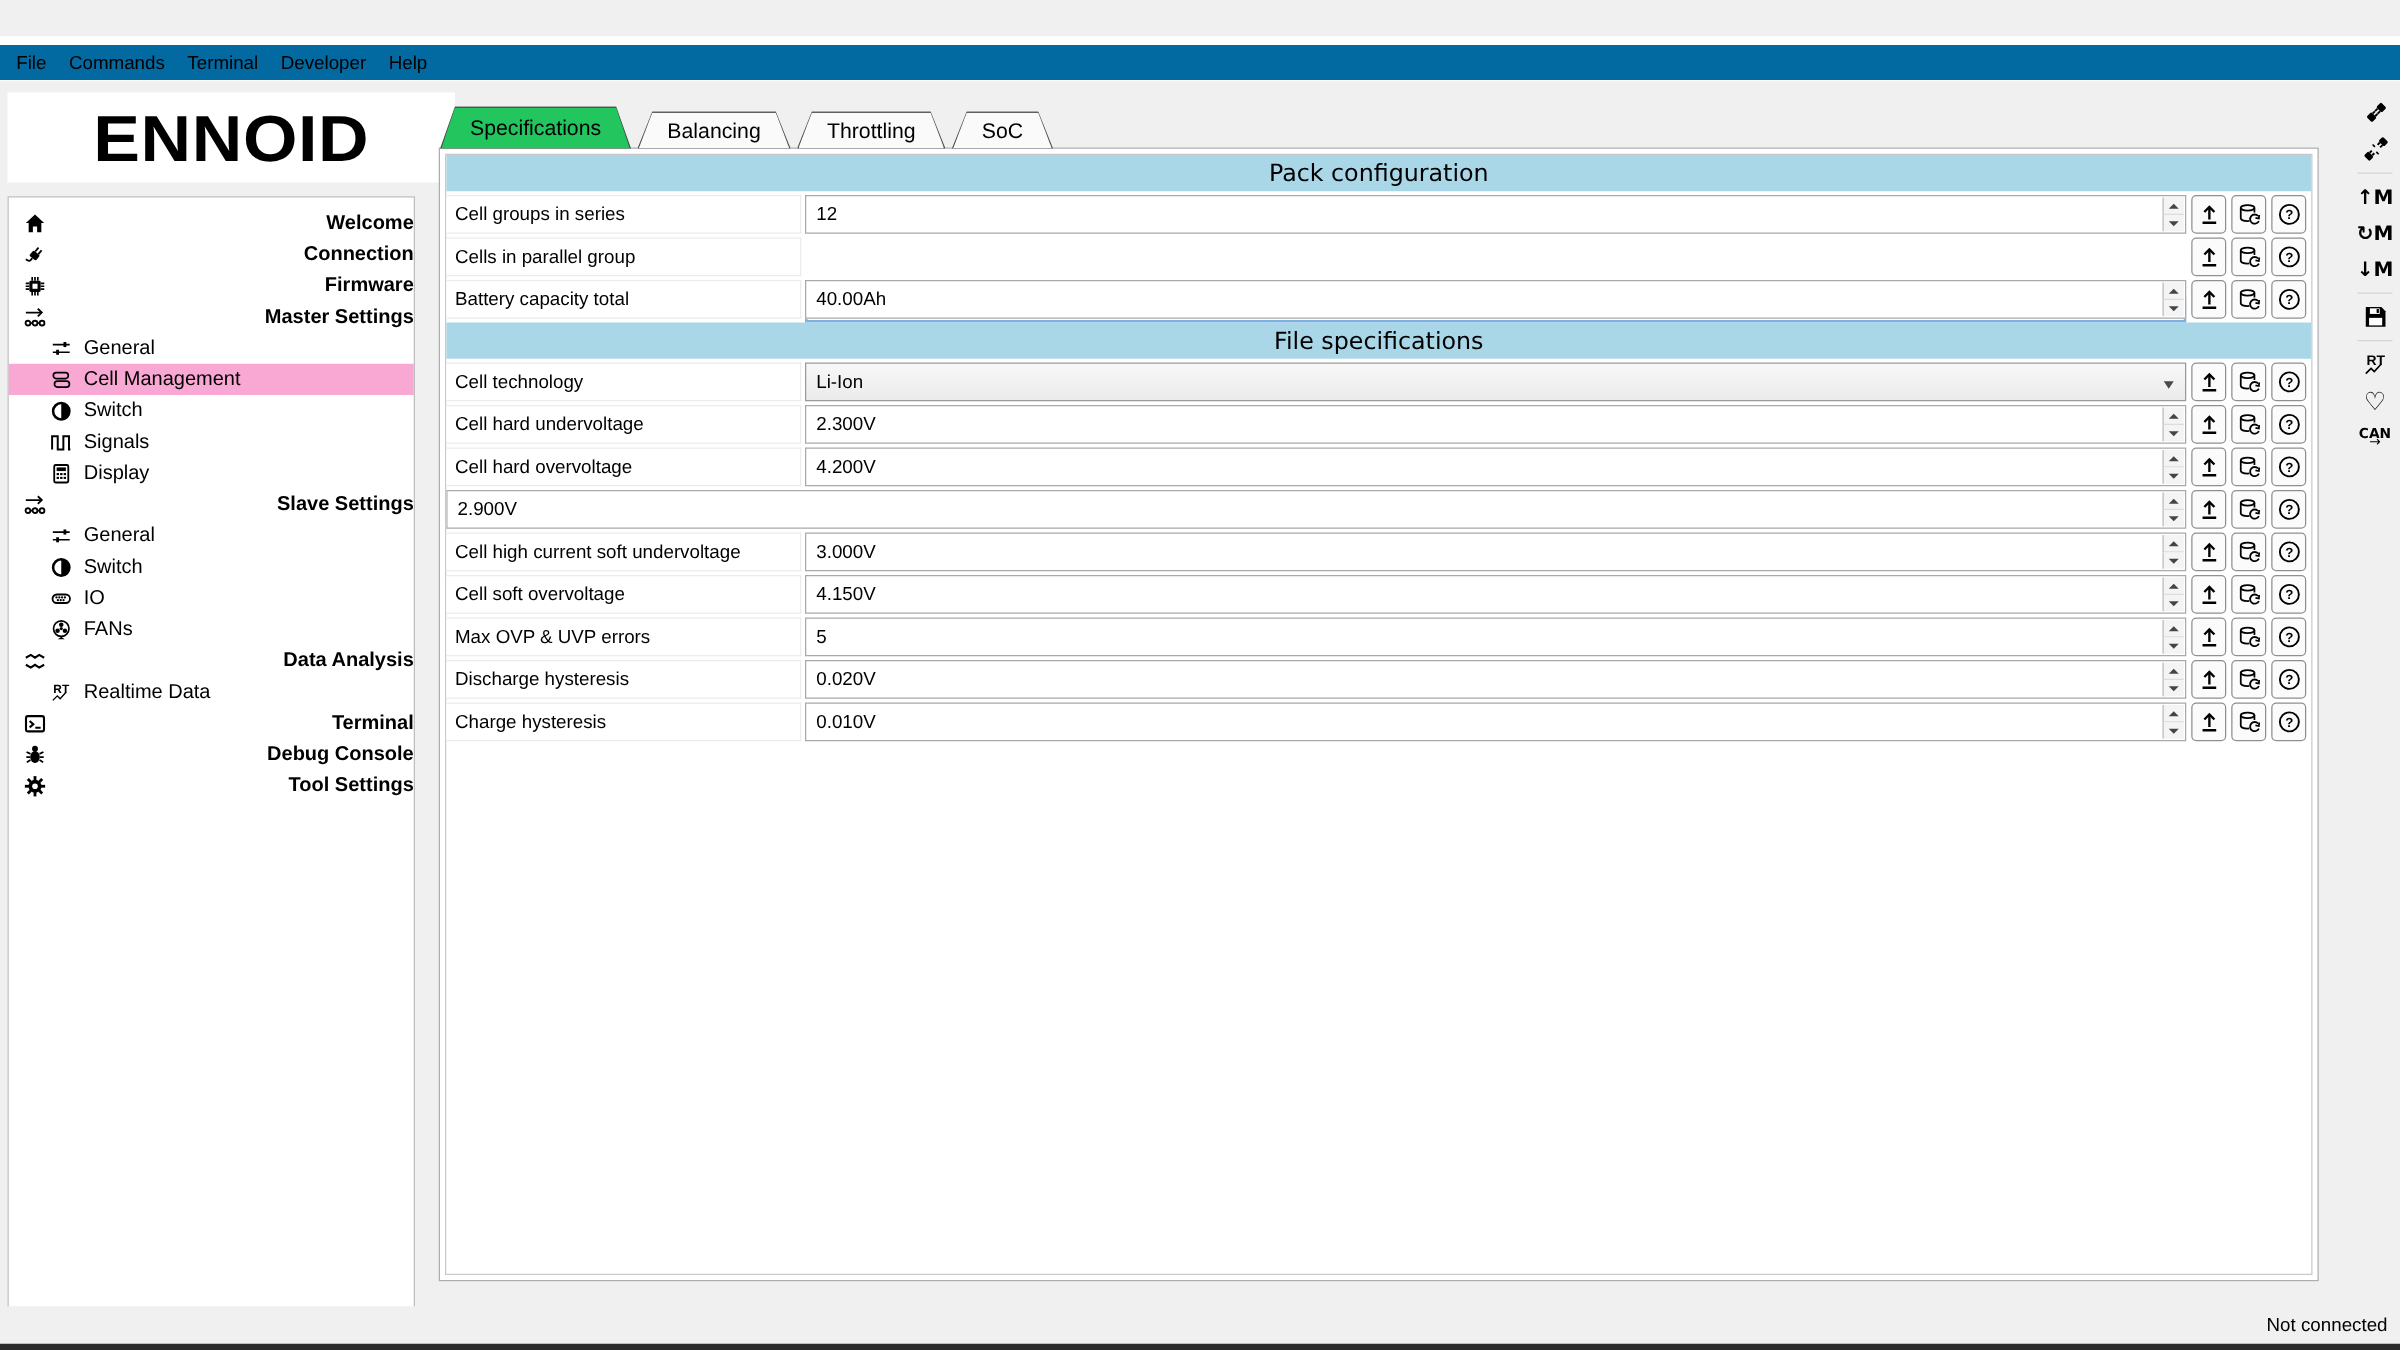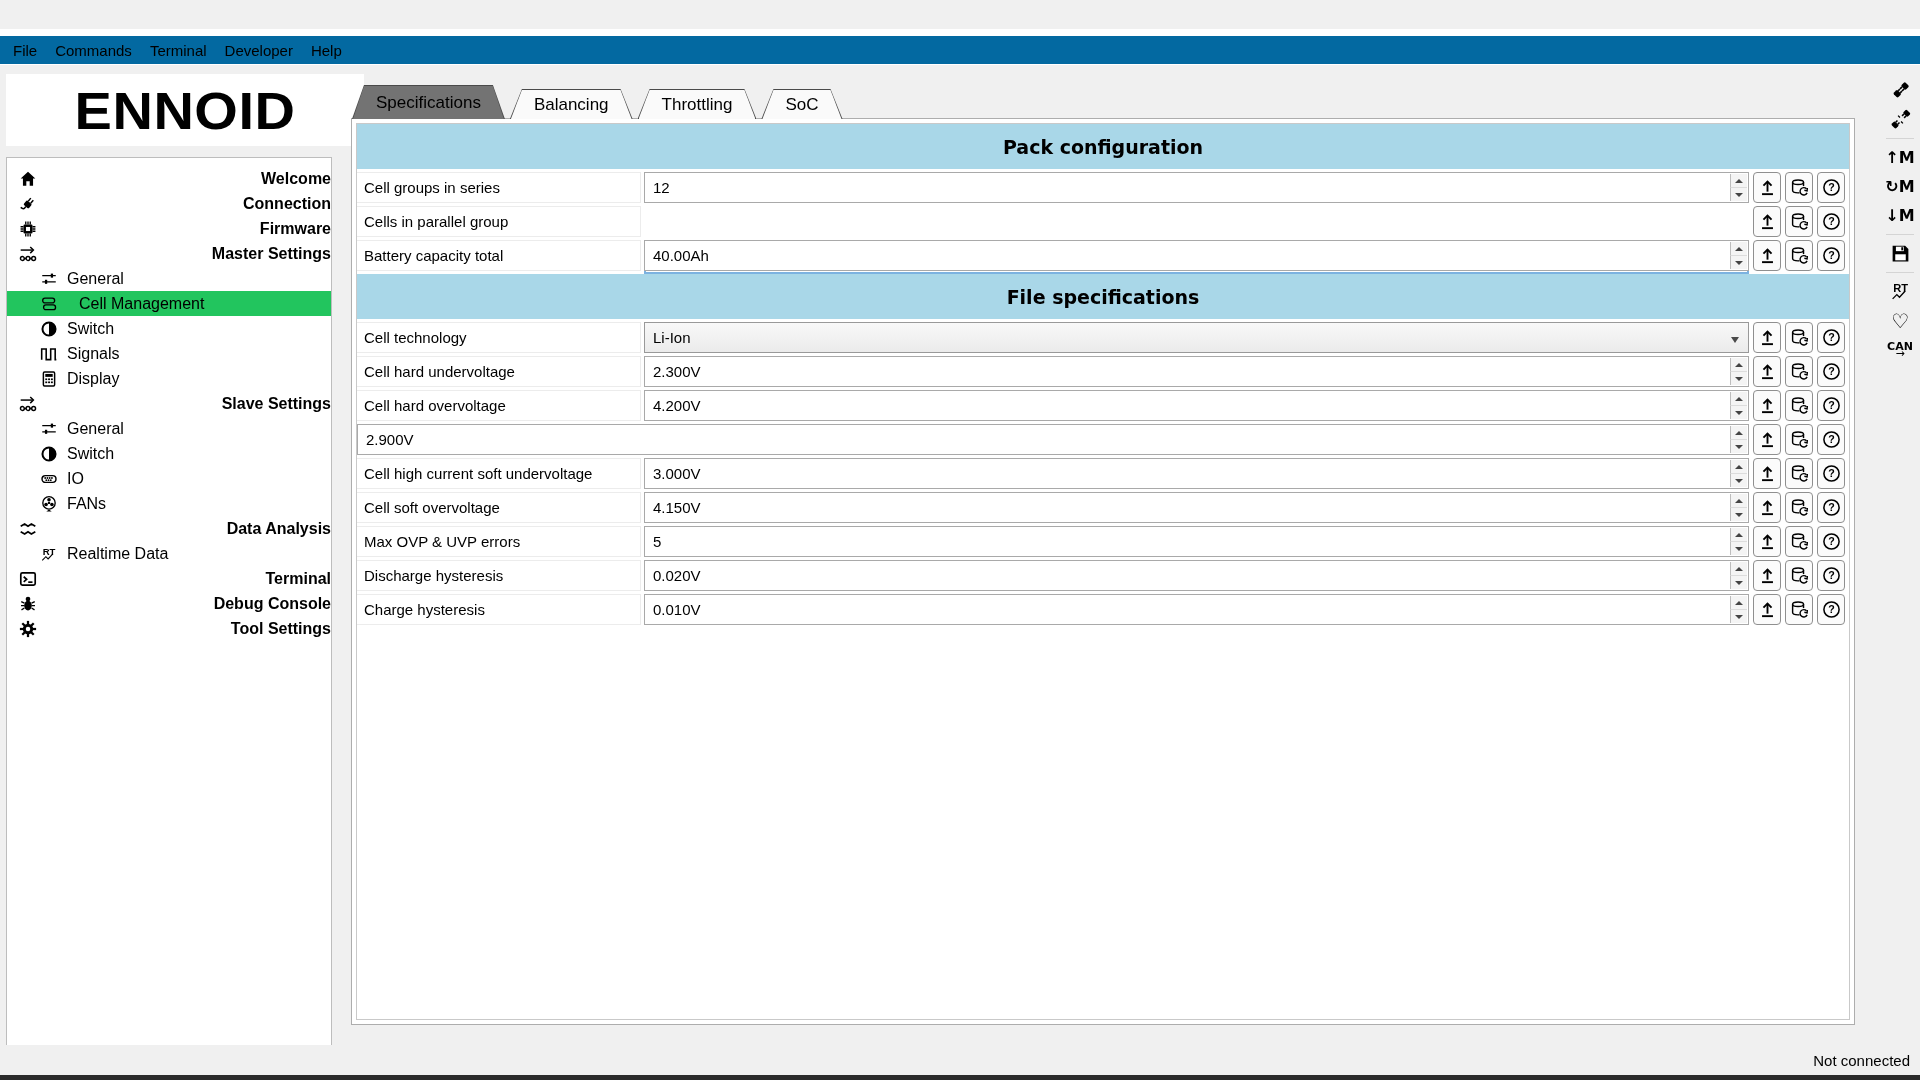--- a/index.html
+++ b/index.html
@@ -30,40 +30,40 @@
 
   
   .logo-box { position:absolute; left:6px; top:74px; width:358px; height:72px; background:#fff;
               display:flex; align-items:center; justify-content:center; }
   .logo-text { font-size:56px; font-weight:800; letter-spacing:0.5px; transform:scaleY(.93); }
   .nav { position:absolute; left:6px; top:157px; width:326px; height:891px; background:#fff;
          border:1px solid #bdbdbd; padding-top:8px; }
   .nav-item { height:25px; display:flex; align-items:center; padding-left:12px; font-size:16px; }
   .nav-item.child { padding-left:33px; }
   .nav-item.bold { font-weight:700;justify-content:space-between; }
-  .nav-item.selected { background:#22c55e;gap:12px; }
+  .nav-item.selected { background:#f9a8d4; }
   .nav-item .icon { margin-right:9px; }
   .icon svg { width:18px; height:18px; display:block; }
 
   
   .tabs { position:absolute; left:352px; top:85px; height:34px; display:flex; align-items:flex-end; z-index:3; }
   .tab { height:30px; margin-right:5px; background:#4a4a4a; padding:1px 1px 0 1px;
          clip-path:polygon(12px 0, calc(100% - 12px) 0, 100% 100%, 0 100%); }
   .tab-inner { height:100%; background:#fafafa; display:flex; align-items:center; padding:0 23px;
                font-size:17px; clip-path:polygon(11px 0, calc(100% - 11px) 0, 100% 100%, 0 100%); }
   .tab.active { height:34px; }
-  .tab.active .tab-inner { background:#737373; }
+  .tab.active .tab-inner { background:#22c55e; }
 
   
   .frame { position:absolute; left:351px; top:118px; width:1504px; height:907px; background:#fff;
            border:1px solid #adadad; z-index:1; }
   .table-widget { position:absolute; left:4px; top:4px; right:4px; bottom:4px; border:1px solid #c9c9c9;
                   overflow:hidden; background:#fff; }
-  .section-header { height:45px; background:#a9d7e8; display:flex; align-items:center; justify-content:center;
-                    font-family:"DejaVu Sans", sans-serif; font-weight:bold; font-size:19px; }
+  .section-header { height:29px; background:#a9d7e8; display:flex; align-items:center; justify-content:center;
+                    font-family:"DejaVu Sans", sans-serif; font-weight:normal; font-size:19px; }
   .prow { display:flex; height:31px; margin-top:3px; align-items:stretch; padding-right:4px;text-align:center; }
   .plabel { width:284px; flex-shrink:0; border:1px solid #ececec; border-left:none; background:#fff;
             display:flex; align-items:center; padding-left:7px; font-size:15px; margin-right:3px;
             white-space:nowrap; overflow:hidden; }
   .pfield { position:relative; flex:1; border:1px solid #a9a9a9; background:#fff; display:flex;
             align-items:center; padding:0 20px 0 8px; font-size:15px; }
   .pfield.focused { border:2px solid #7cb2e0; padding:0 19px 16px 7px;margin-top:48px; }
   .caret { width:1px; height:17px; background:#000; margin-left:1px; }
   .spinner { position:absolute; right:1px; top:1px; bottom:1px; width:17px; display:flex; flex-direction:column; }
   .spin-up,.spin-down { flex:1; background:#f4f4f4; border-left:1px solid #bdbdbd; position:relative; }

